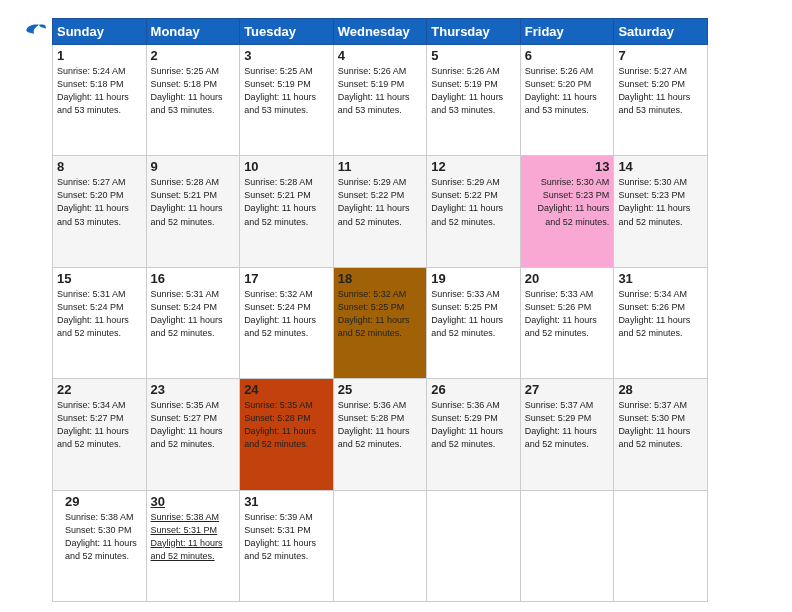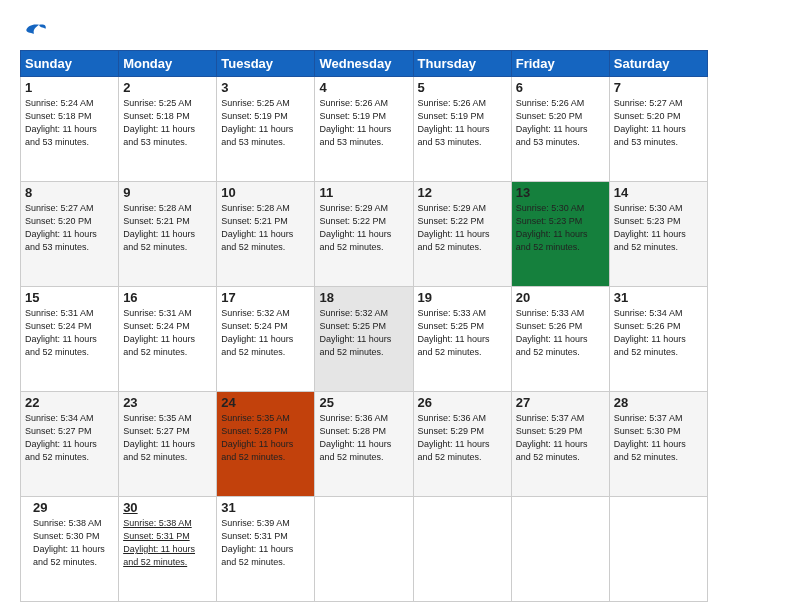--- a/index.html
+++ b/index.html
@@ -8,21 +8,21 @@
       height: 612px;
       font-family: Arial, sans-serif;
       background: #fff;
       overflow: hidden;
     }
     .page {
       width: 728px;
       height: 612px;
       padding: 18px 20px 10px 20px;
       display: flex;
-      flex-direction: column;
+      flex-direction: row;
     }
     .header {
       display: flex;
       justify-content: space-between;
       align-items: flex-start;
       margin-bottom: 10px;
     }
     .logo-text {
       font-size: 22px;
       font-weight: bold;
@@ -226,21 +226,21 @@
         </div>
       </td>
           <td style="background: rgb(245, 245, 245);">
         <span class="day-num">12</span>
         <div class="day-info">
           Sunrise: 5:29 AM<br>
           Sunset: 5:22 PM<br>
           Daylight: 11 hours and 52 minutes.
         </div>
       </td>
-          <td style="background: #15803d;">
+          <td style="background: #f9a8d4; text-align: right;">
         <span class="day-num">13</span>
         <div class="day-info">
           Sunrise: 5:30 AM<br>
           Sunset: 5:23 PM<br>
           Daylight: 11 hours and 52 minutes.
         </div>
       </td>
           <td style="background: rgb(245, 245, 245);">
         <span class="day-num">14</span>
         <div class="day-info">
@@ -268,21 +268,21 @@
         </div>
       </td>
           <td style="background: rgb(255, 255, 255);">
         <span class="day-num">17</span>
         <div class="day-info">
           Sunrise: 5:32 AM<br>
           Sunset: 5:24 PM<br>
           Daylight: 11 hours and 52 minutes.
         </div>
       </td>
-          <td style="background: #e5e5e5;">
+          <td style="background: #a16207;">
         <span class="day-num">18</span>
         <div class="day-info">
           Sunrise: 5:32 AM<br>
           Sunset: 5:25 PM<br>
           Daylight: 11 hours and 52 minutes.
         </div>
       </td>
           <td style="background: rgb(255, 255, 255);">
         <span class="day-num">19</span>
         <div class="day-info">

